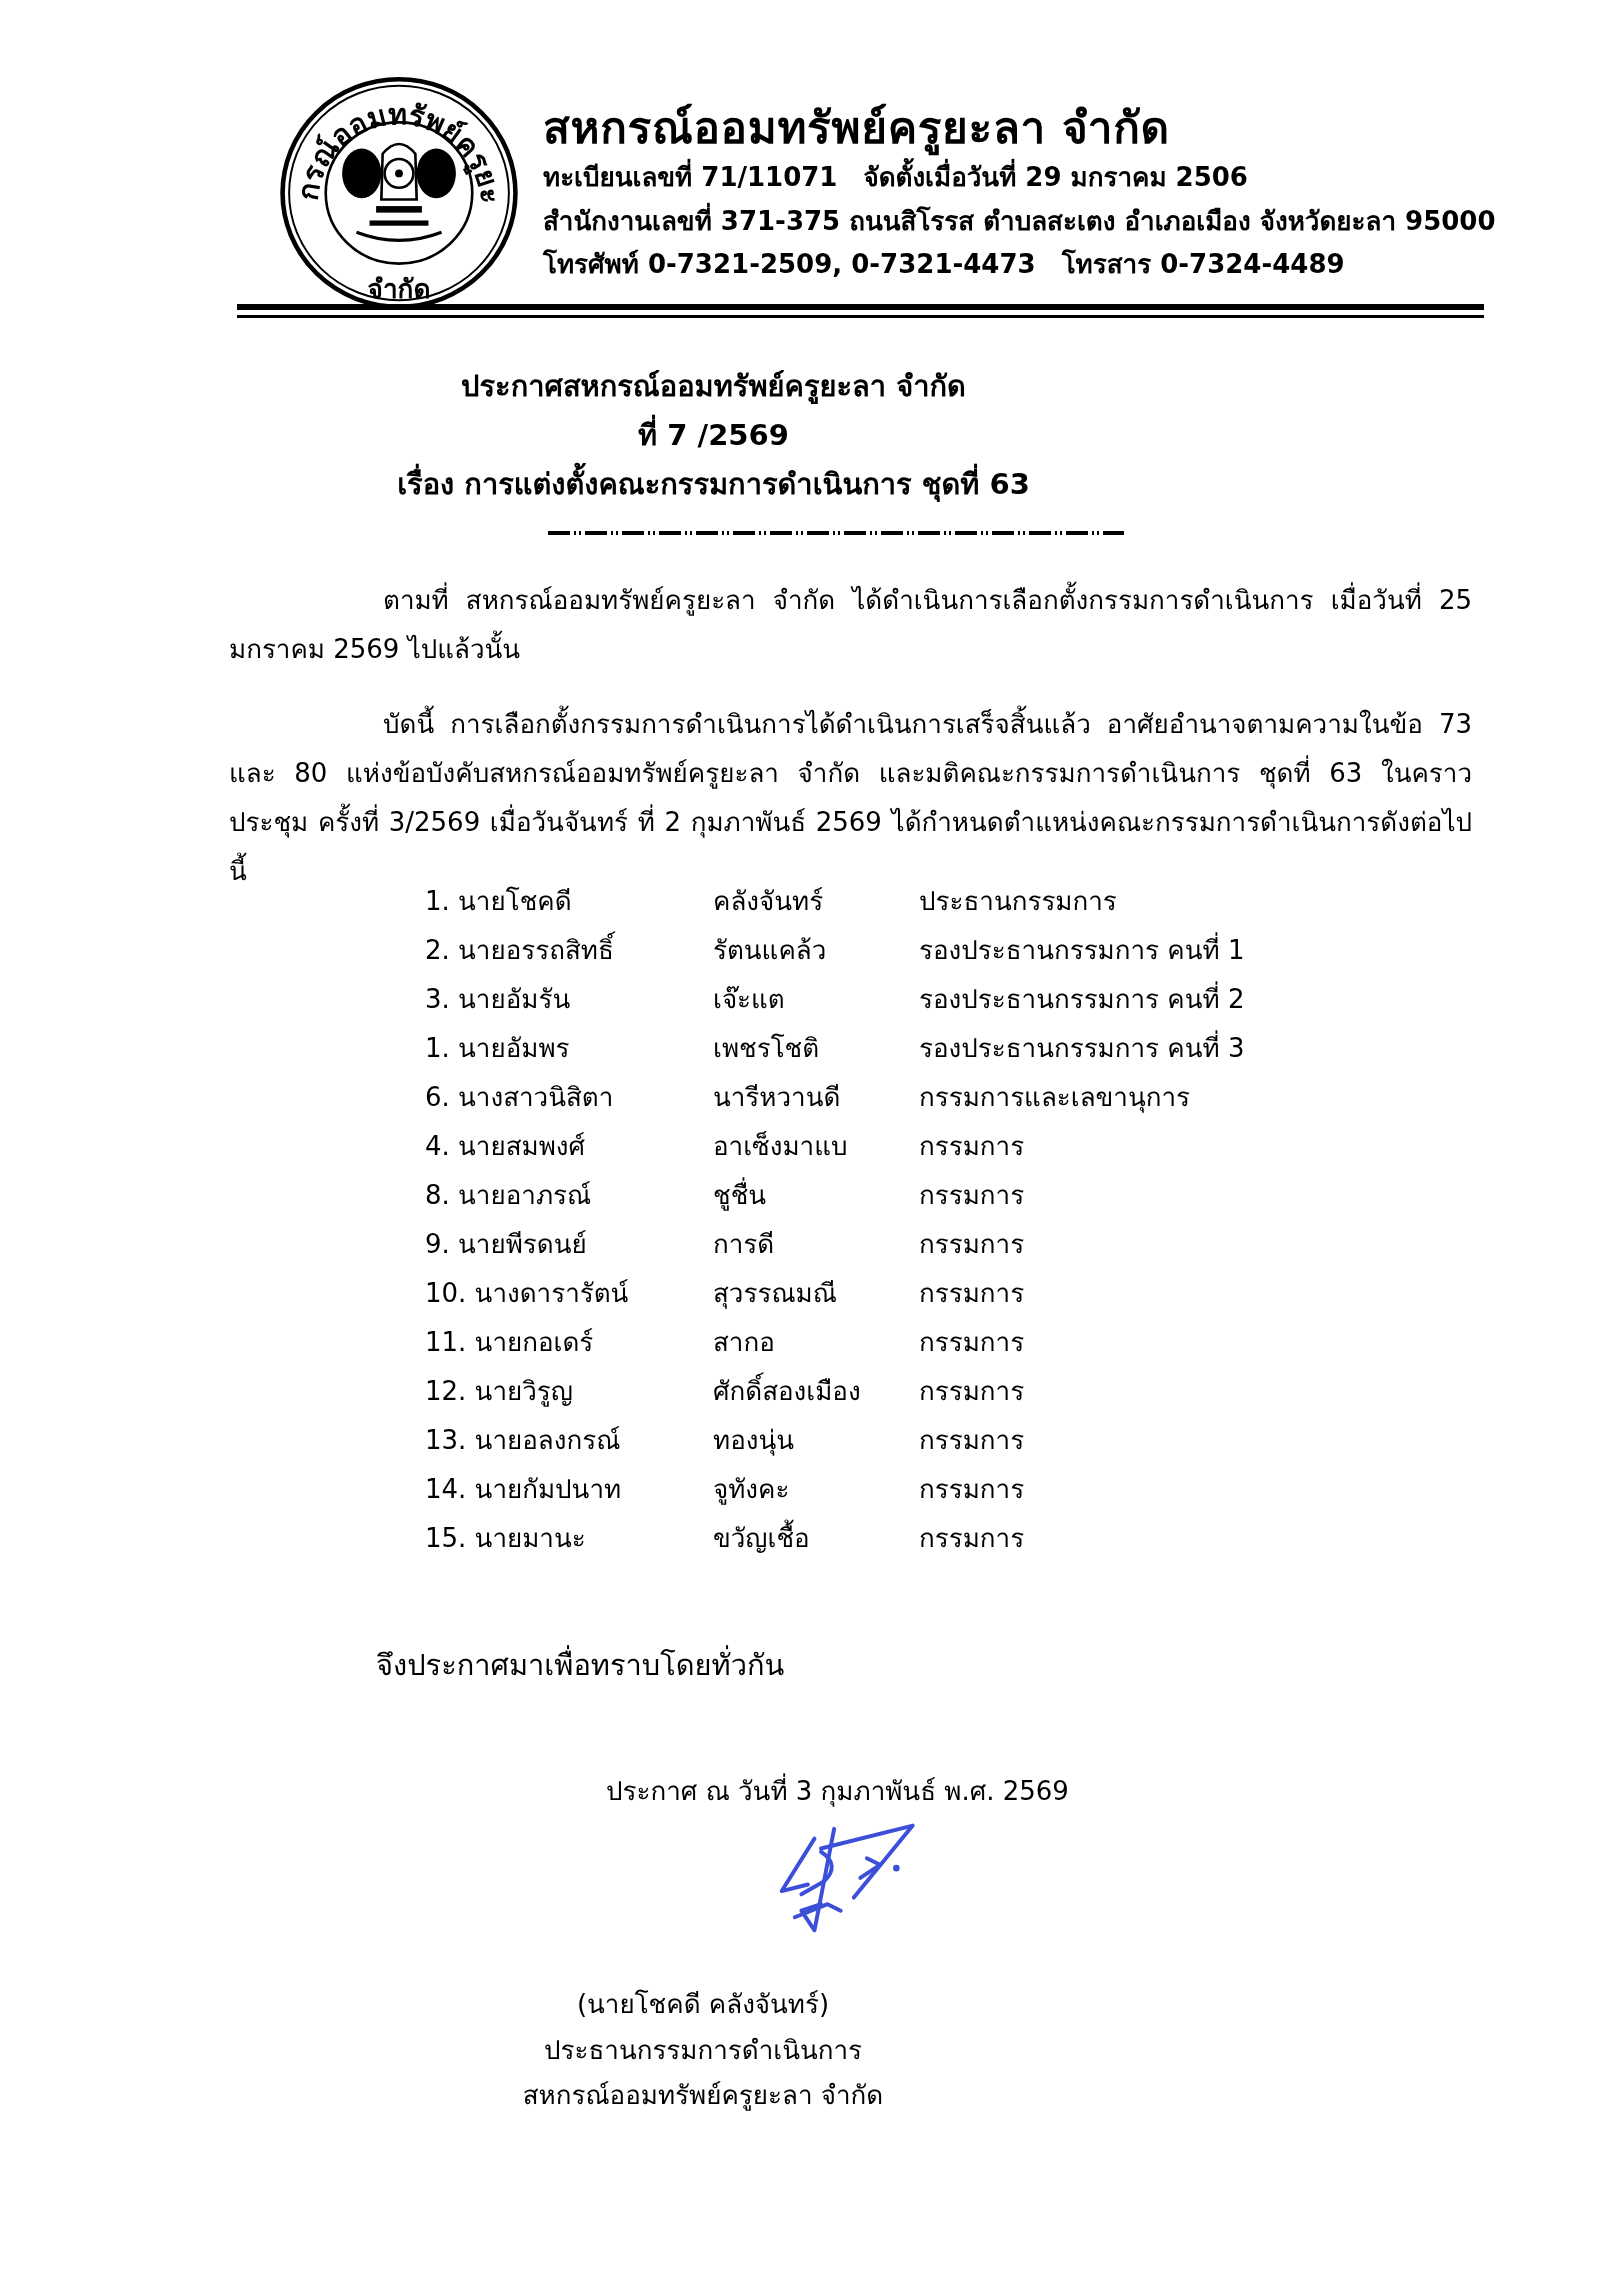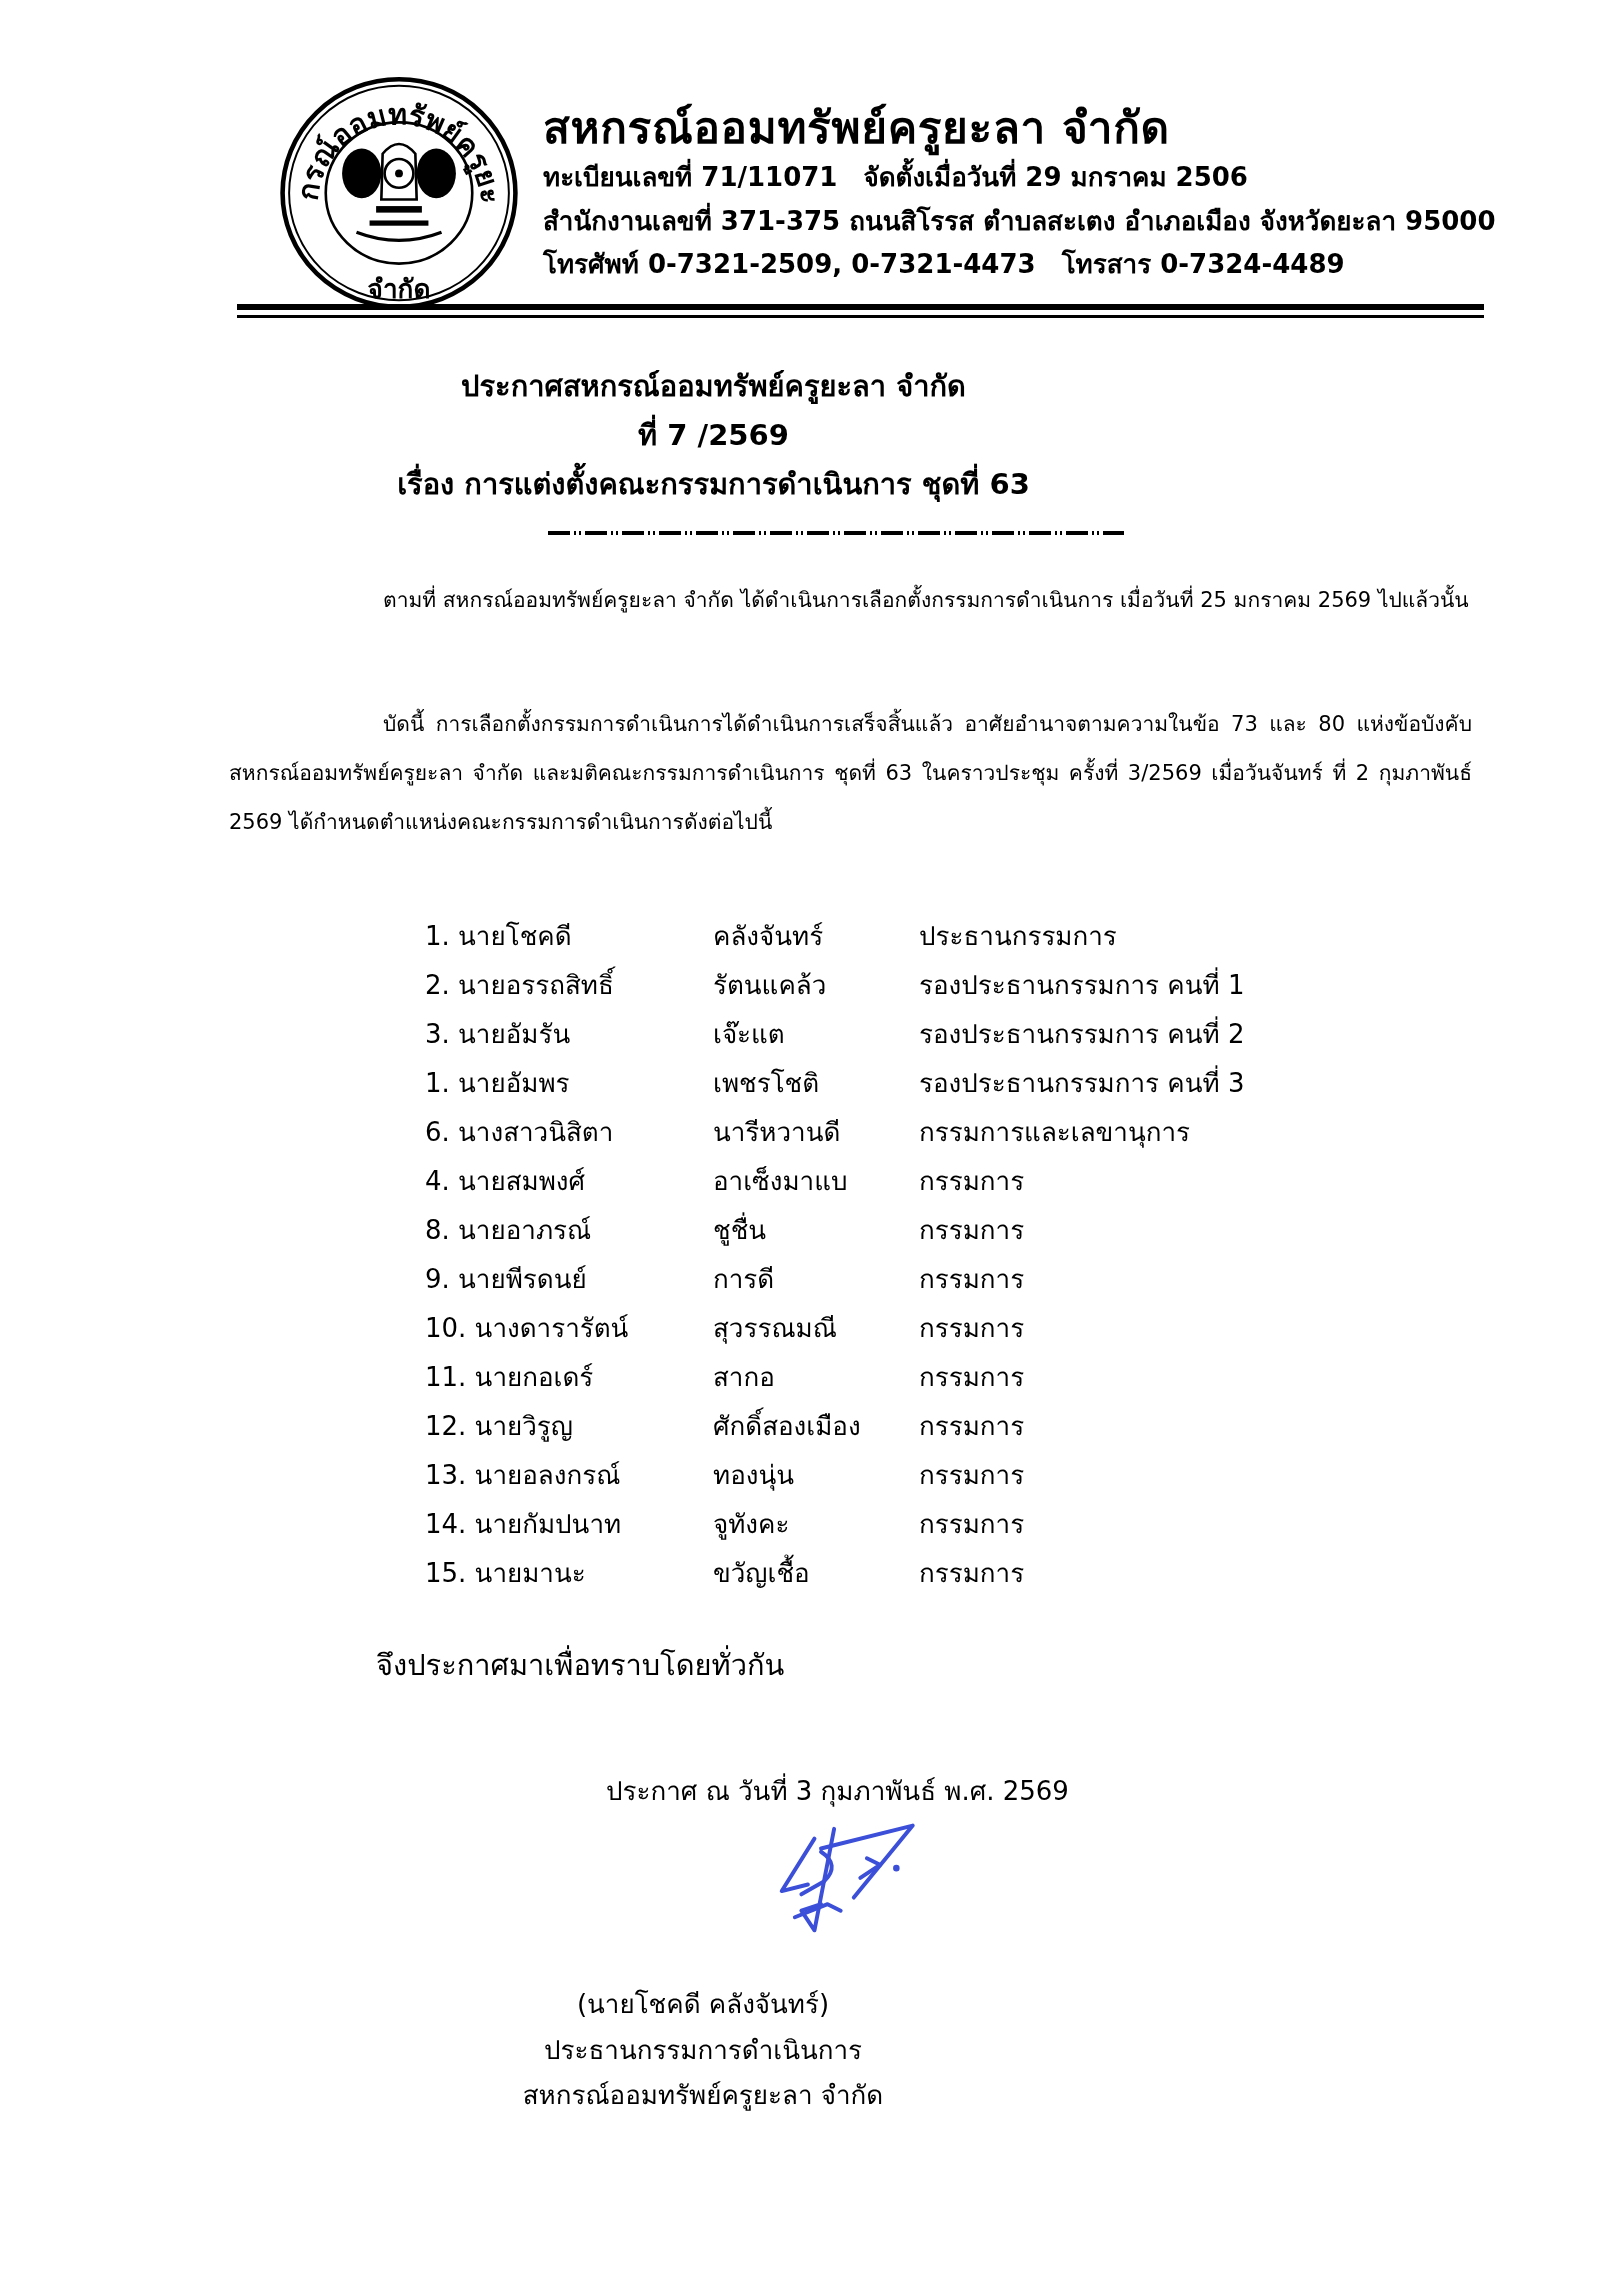--- a/index.html
+++ b/index.html
@@ -21,27 +21,27 @@
 
   
   .title { left: 0; width: 1623px; text-align: center; font-weight: bold; font-size: 29px; white-space: nowrap; }
   .t1 { top: 363px; left: -98px; }
   .t2 { top: 412px; left: -98px; }
   .t3 { top: 461px; left: -98px; }
   .dash-line { left: 548px; top: 531px; width: 576px; height: 3.9px;
     background: repeating-linear-gradient(90deg, #000 0 22px, transparent 22px 26px, #000 26px 28px, transparent 28px 31px, #000 31px 33px, transparent 33px 37px); }
 
   
-  .para { left: 229px; width: 1243px; font-size: 21px; line-height: 49px; text-align: justify; }
+  .para { left: 229px; width: 1243px; font-size: 26px; line-height: 49px; text-align: justify; }
   .p1 { top: 576px; }
   .p2 { top: 700px; }
   .indent { display: inline-block; width: 154px; }
 
   
-  .list { left: 425px; top: 915px; width: 916px; }
+  .list { left: 425px; top: 880px; width: 916px; }
   .row { position: relative; height: 49px; font-size: 26px; white-space: nowrap; }
   .c-name { position: absolute; left: 0; }
   .c-surname { position: absolute; left: 288px; }
   .c-pos { position: absolute; left: 494px; }
 
   
   .closing { left: 376px; top: 1642px; font-size: 29px; white-space: nowrap; }
   .announce-date { left: 0; width: 1623px; text-align: center; top: 1754px; font-size: 26px; white-space: nowrap; padding-left: 52px; box-sizing: border-box; margin-top: 16px; }
   .signature { left: 775px; top: 1819px; width: 151px; height: 131px; }
   .sig-name, .sig-title, .sig-org { left: 0; width: 1314px; text-align: center; font-size: 26px; white-space: nowrap; padding-left: 92px; box-sizing: border-box; }

